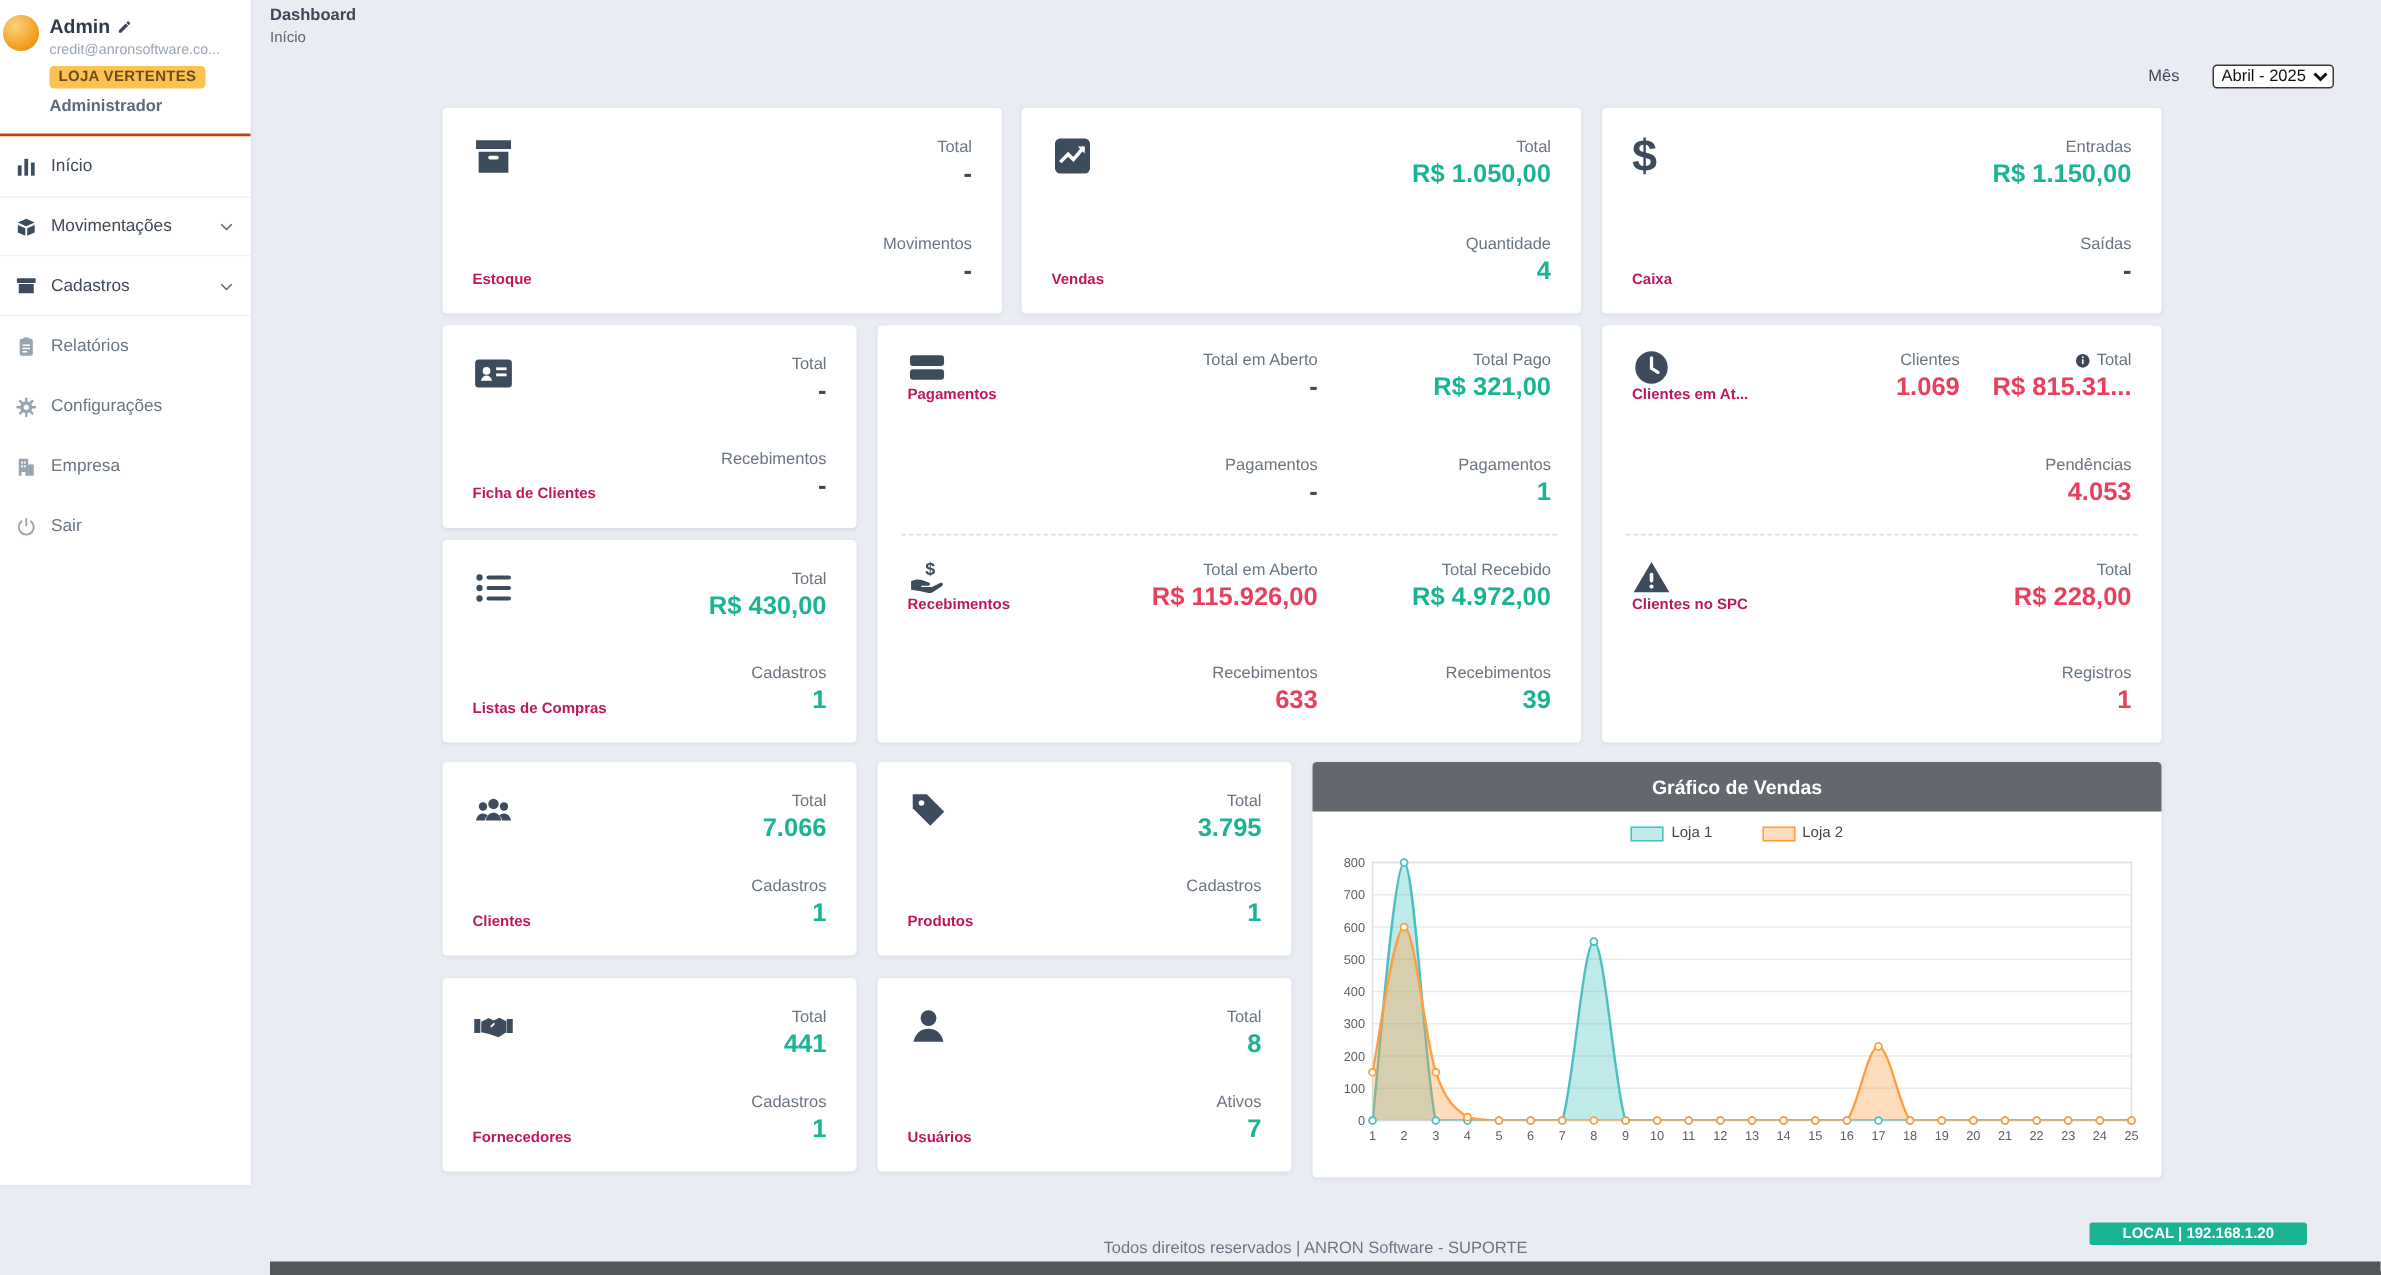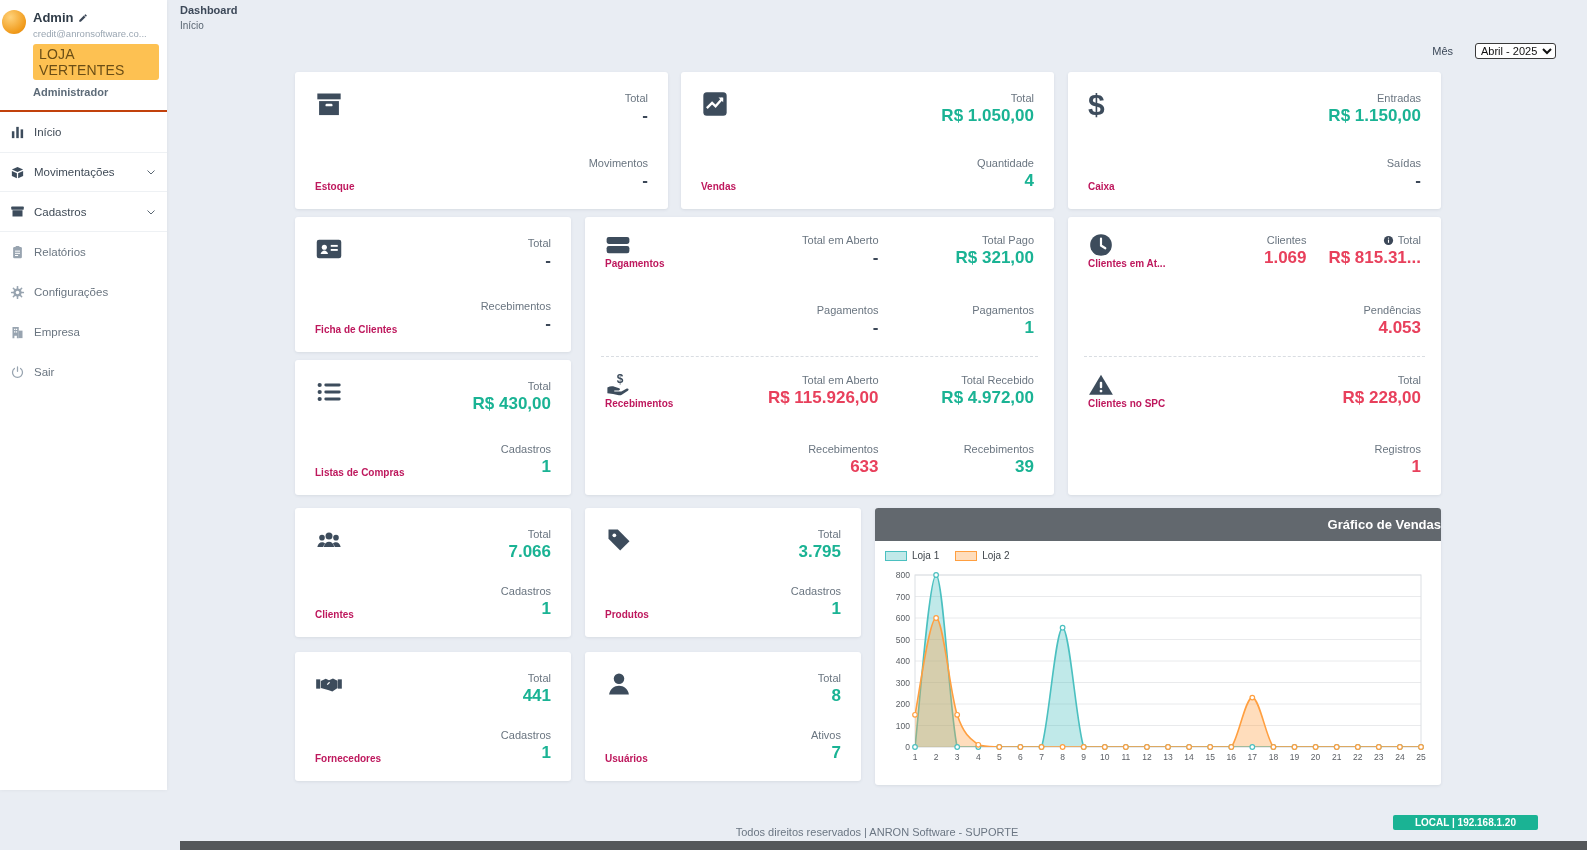--- a/index.html
+++ b/index.html
@@ -7,21 +7,21 @@
   svg{display:block}
 
   
   .sidebar{position:absolute;left:0;top:0;width:167px;height:790px;background:#fff;z-index:2;box-shadow:0 0 4px rgba(0,0,0,.06)}
   .profile{display:flex;gap:7px;padding:10px 8px 12px 2px;border-bottom:2px solid #c2410c}
   .avatar{width:24px;height:24px;border-radius:50%;flex-shrink:0;background:radial-gradient(circle at 35% 30%, #ffd27a, #f09a1a 70%, #d77f06)}
   .profile-name-row{display:flex;align-items:center;gap:5px}
   .profile-name{font-size:13px;font-weight:700;color:#2f3b47}
   .edit-icon{color:#3c4858}
   .profile-email{font-size:9.5px;color:#9aa6b2;white-space:nowrap;overflow:hidden;text-overflow:ellipsis;max-width:128px;margin-top:3px}
-  .store-badge{display:inline-block;background:var(--badge-orange,#fdc152);color:#6b4e16;font-size:14px;font-weight:400;padding:2px 6px;border-radius:3px;margin-top:5px;letter-spacing:.2px}
+  .store-badge{display:inline-block;background:var(--badge-orange,#fdc152);color:#6b4e16;font-size:10px;font-weight:700;padding:2px 6px;border-radius:3px;margin-top:5px;letter-spacing:.2px}
   .profile-role{font-size:11px;font-weight:700;color:#5d6b78;margin-top:6px}
   .menu{display:flex;flex-direction:column}
   .menu-item{height:40px;display:flex;align-items:center;gap:9px;padding:0 10px;font-size:11.5px;color:#3f4a56;cursor:pointer;text-decoration:none;background:#fff}
   .menu-item.b-top{border-top:1px solid #eef1f4}
   .menu-item.b-bottom{border-bottom:1px solid #eef1f4}
   .mi-icon{width:15px;height:15px;color:#3d4c5c;flex-shrink:0}
   .mi-icon.gray{color:#98a4b0}
   .mi-label{color:#3f4a56}
   .mi-label.gray{color:#6a7580}
   .chev{margin-left:auto;color:#5a6672}
@@ -49,23 +49,23 @@
 
   .split-card{display:flex;flex-direction:column}
   .split-half{flex:1;display:flex;gap:10px;padding:15px 20px 16px}
   .half-left{width:118px;display:flex;flex-direction:column;justify-content:flex-start;flex-shrink:0}
   .half-col{flex:1;display:flex;flex-direction:column;justify-content:space-between;text-align:right;padding:2px 0}
   .half-col.top{justify-content:flex-start}
   .split-divider{border-top:1px dashed #d9dde2;margin:0 16px}
 
   
   .chart-card{display:flex;flex-direction:column;padding:0}
-  .chart-header{background:var(--header-gray,#62686e);color:#fff;text-align:right;font-weight:700;font-size:13px;padding:9px 0;border-radius:3px 3px 0 0}
+  .chart-header{background:var(--header-gray,#62686e);color:#fff;text-align:center;font-weight:700;font-size:13px;padding:9px 0;border-radius:3px 3px 0 0}
   .chart-body{padding:6px 10px 4px}
-  .chart-legend{display:flex;justify-content:flex-start;gap:16px;margin:3px 0 4px;font-size:10px;color:#3f454b;align-items:center}
+  .chart-legend{display:flex;justify-content:center;gap:33px;margin:3px 0 4px;font-size:10px;color:#3f454b;align-items:center}
   .legend-item{display:flex;align-items:center;gap:5px}
   .legend-swatch{width:22px;height:10px;border:1.5px solid #999;display:inline-block}
 
   
   .footer-text{position:absolute;left:0;right:0;bottom:12px;text-align:center;font-size:11px;color:#6b7683}
   .env-badge{position:absolute;right:49px;bottom:20px;background:var(--teal,#1ab394);color:#fff;font-size:10px;font-weight:700;padding:2px 22px;border-radius:2px}
   .bottom-bar{position:absolute;left:13px;right:0;bottom:0;height:9px;background:#54575a}
 </style>
 </head>
 <body>

